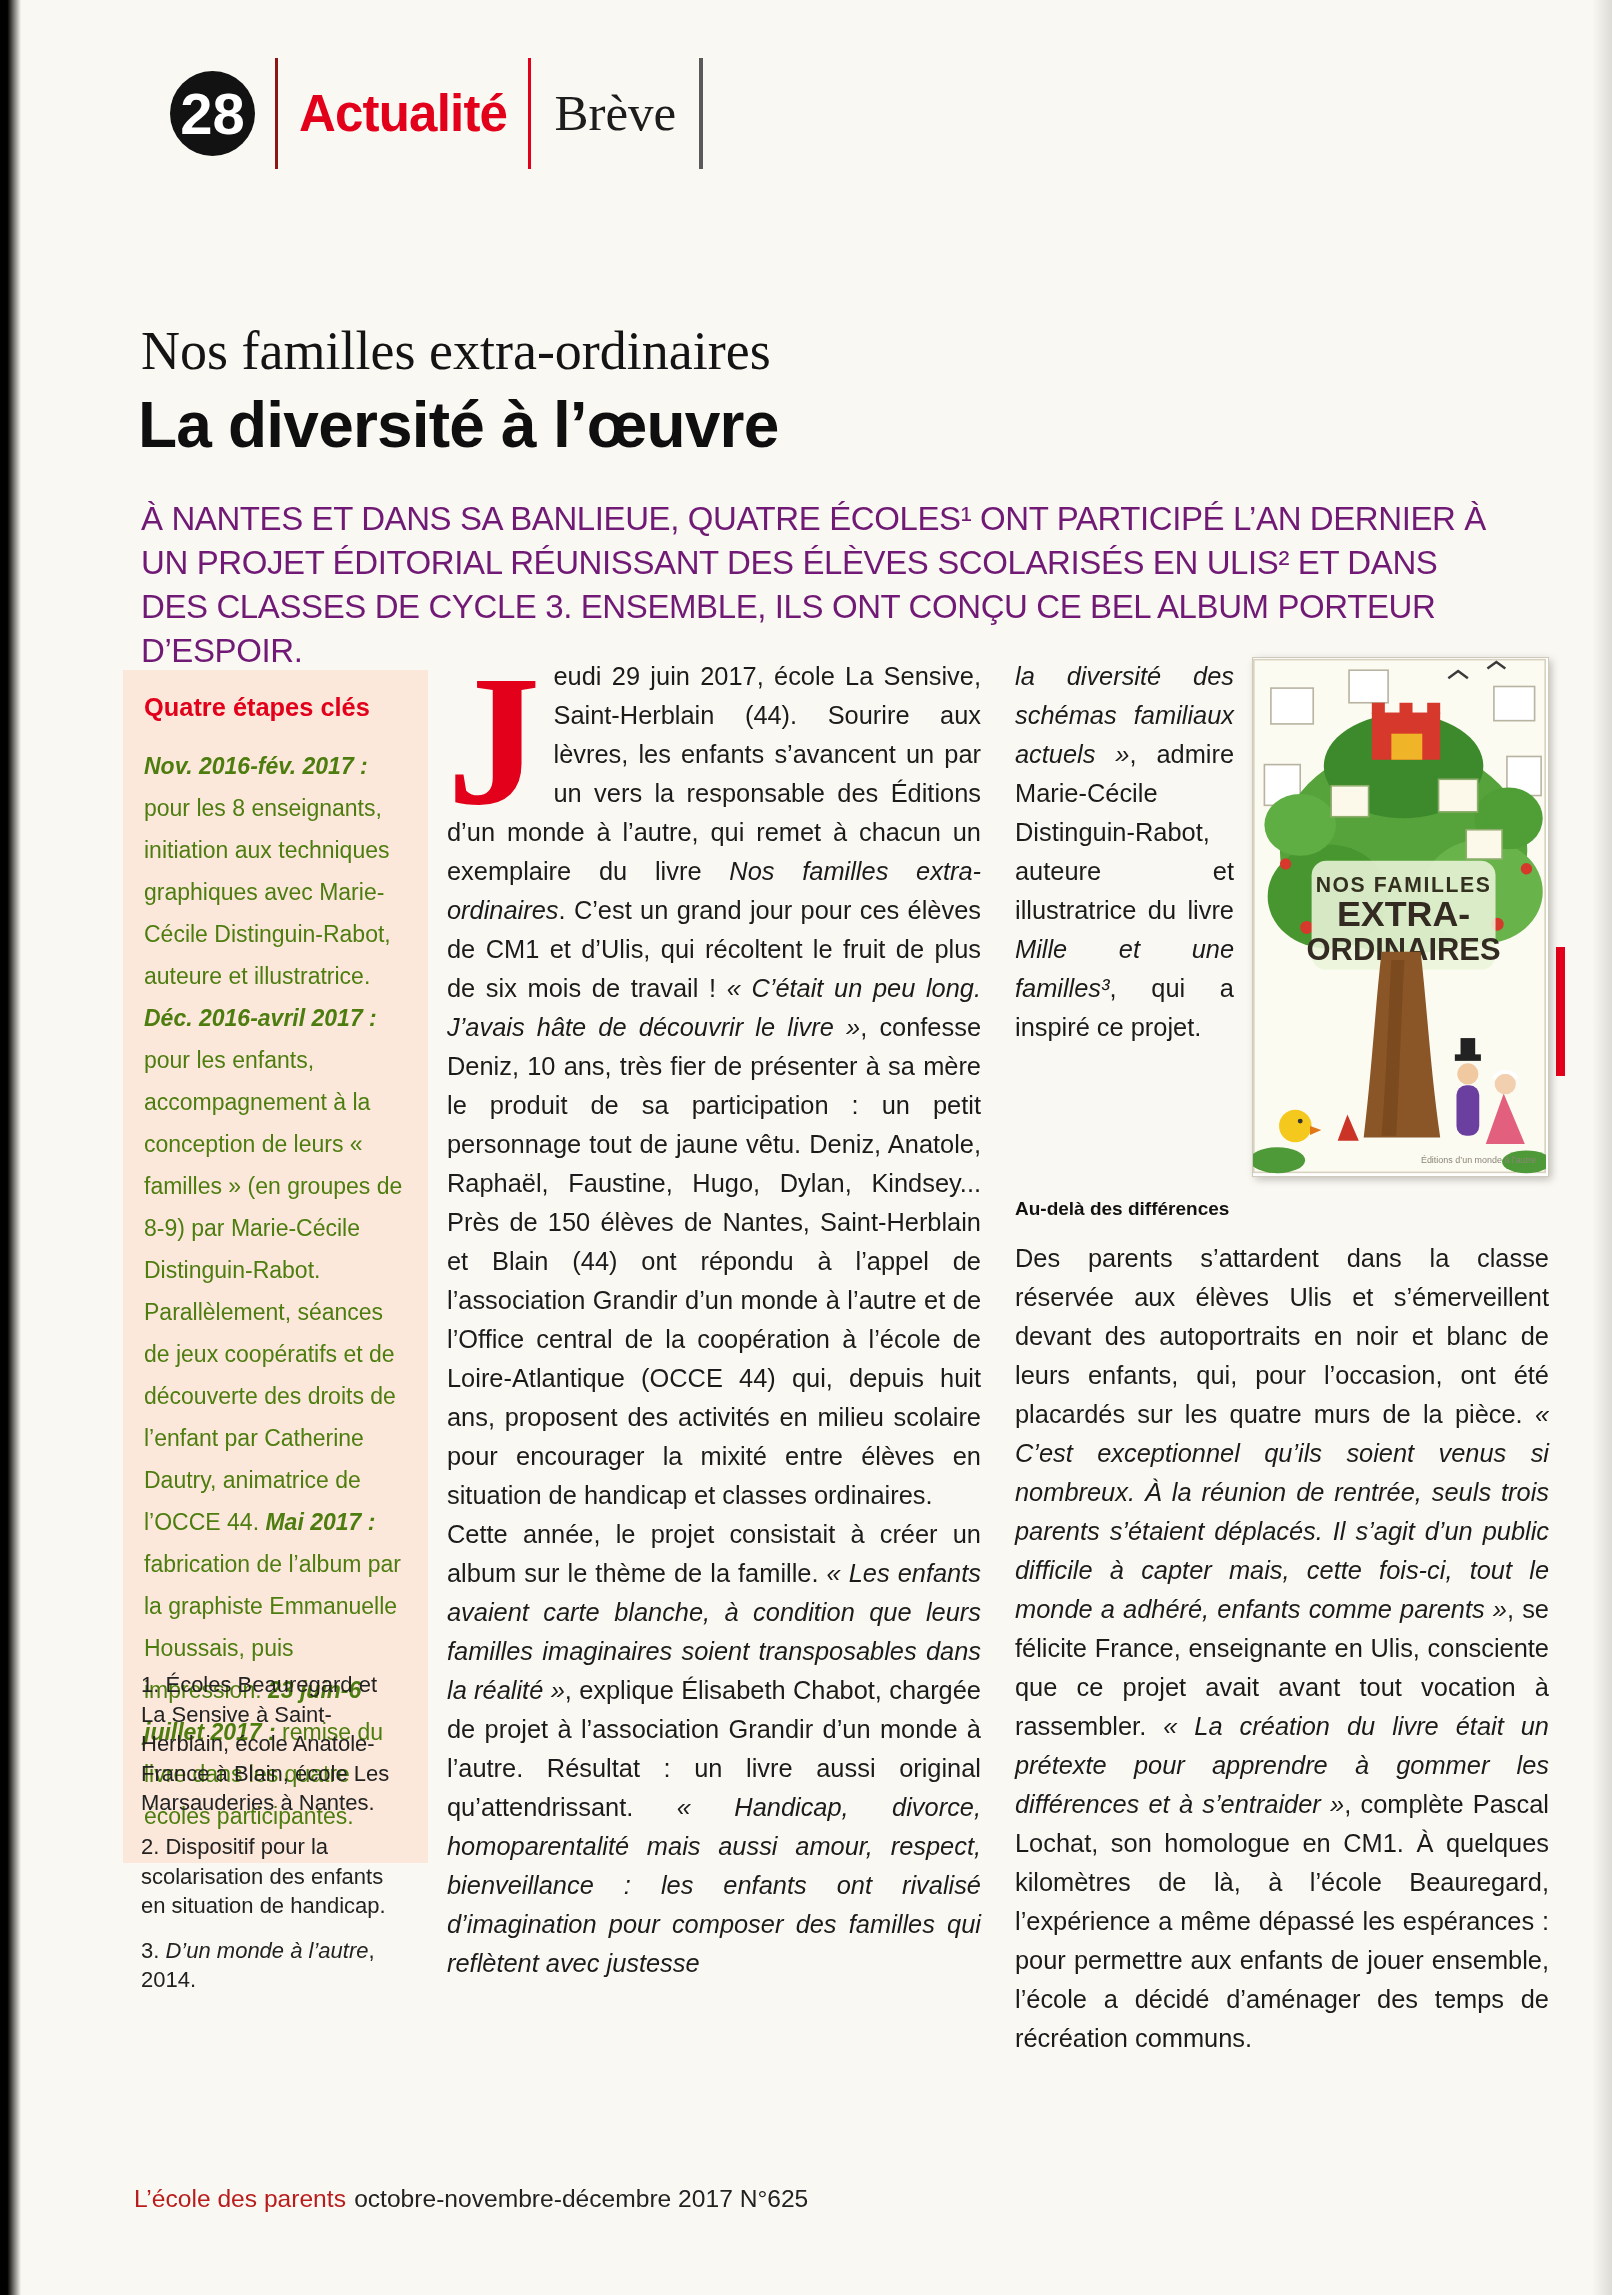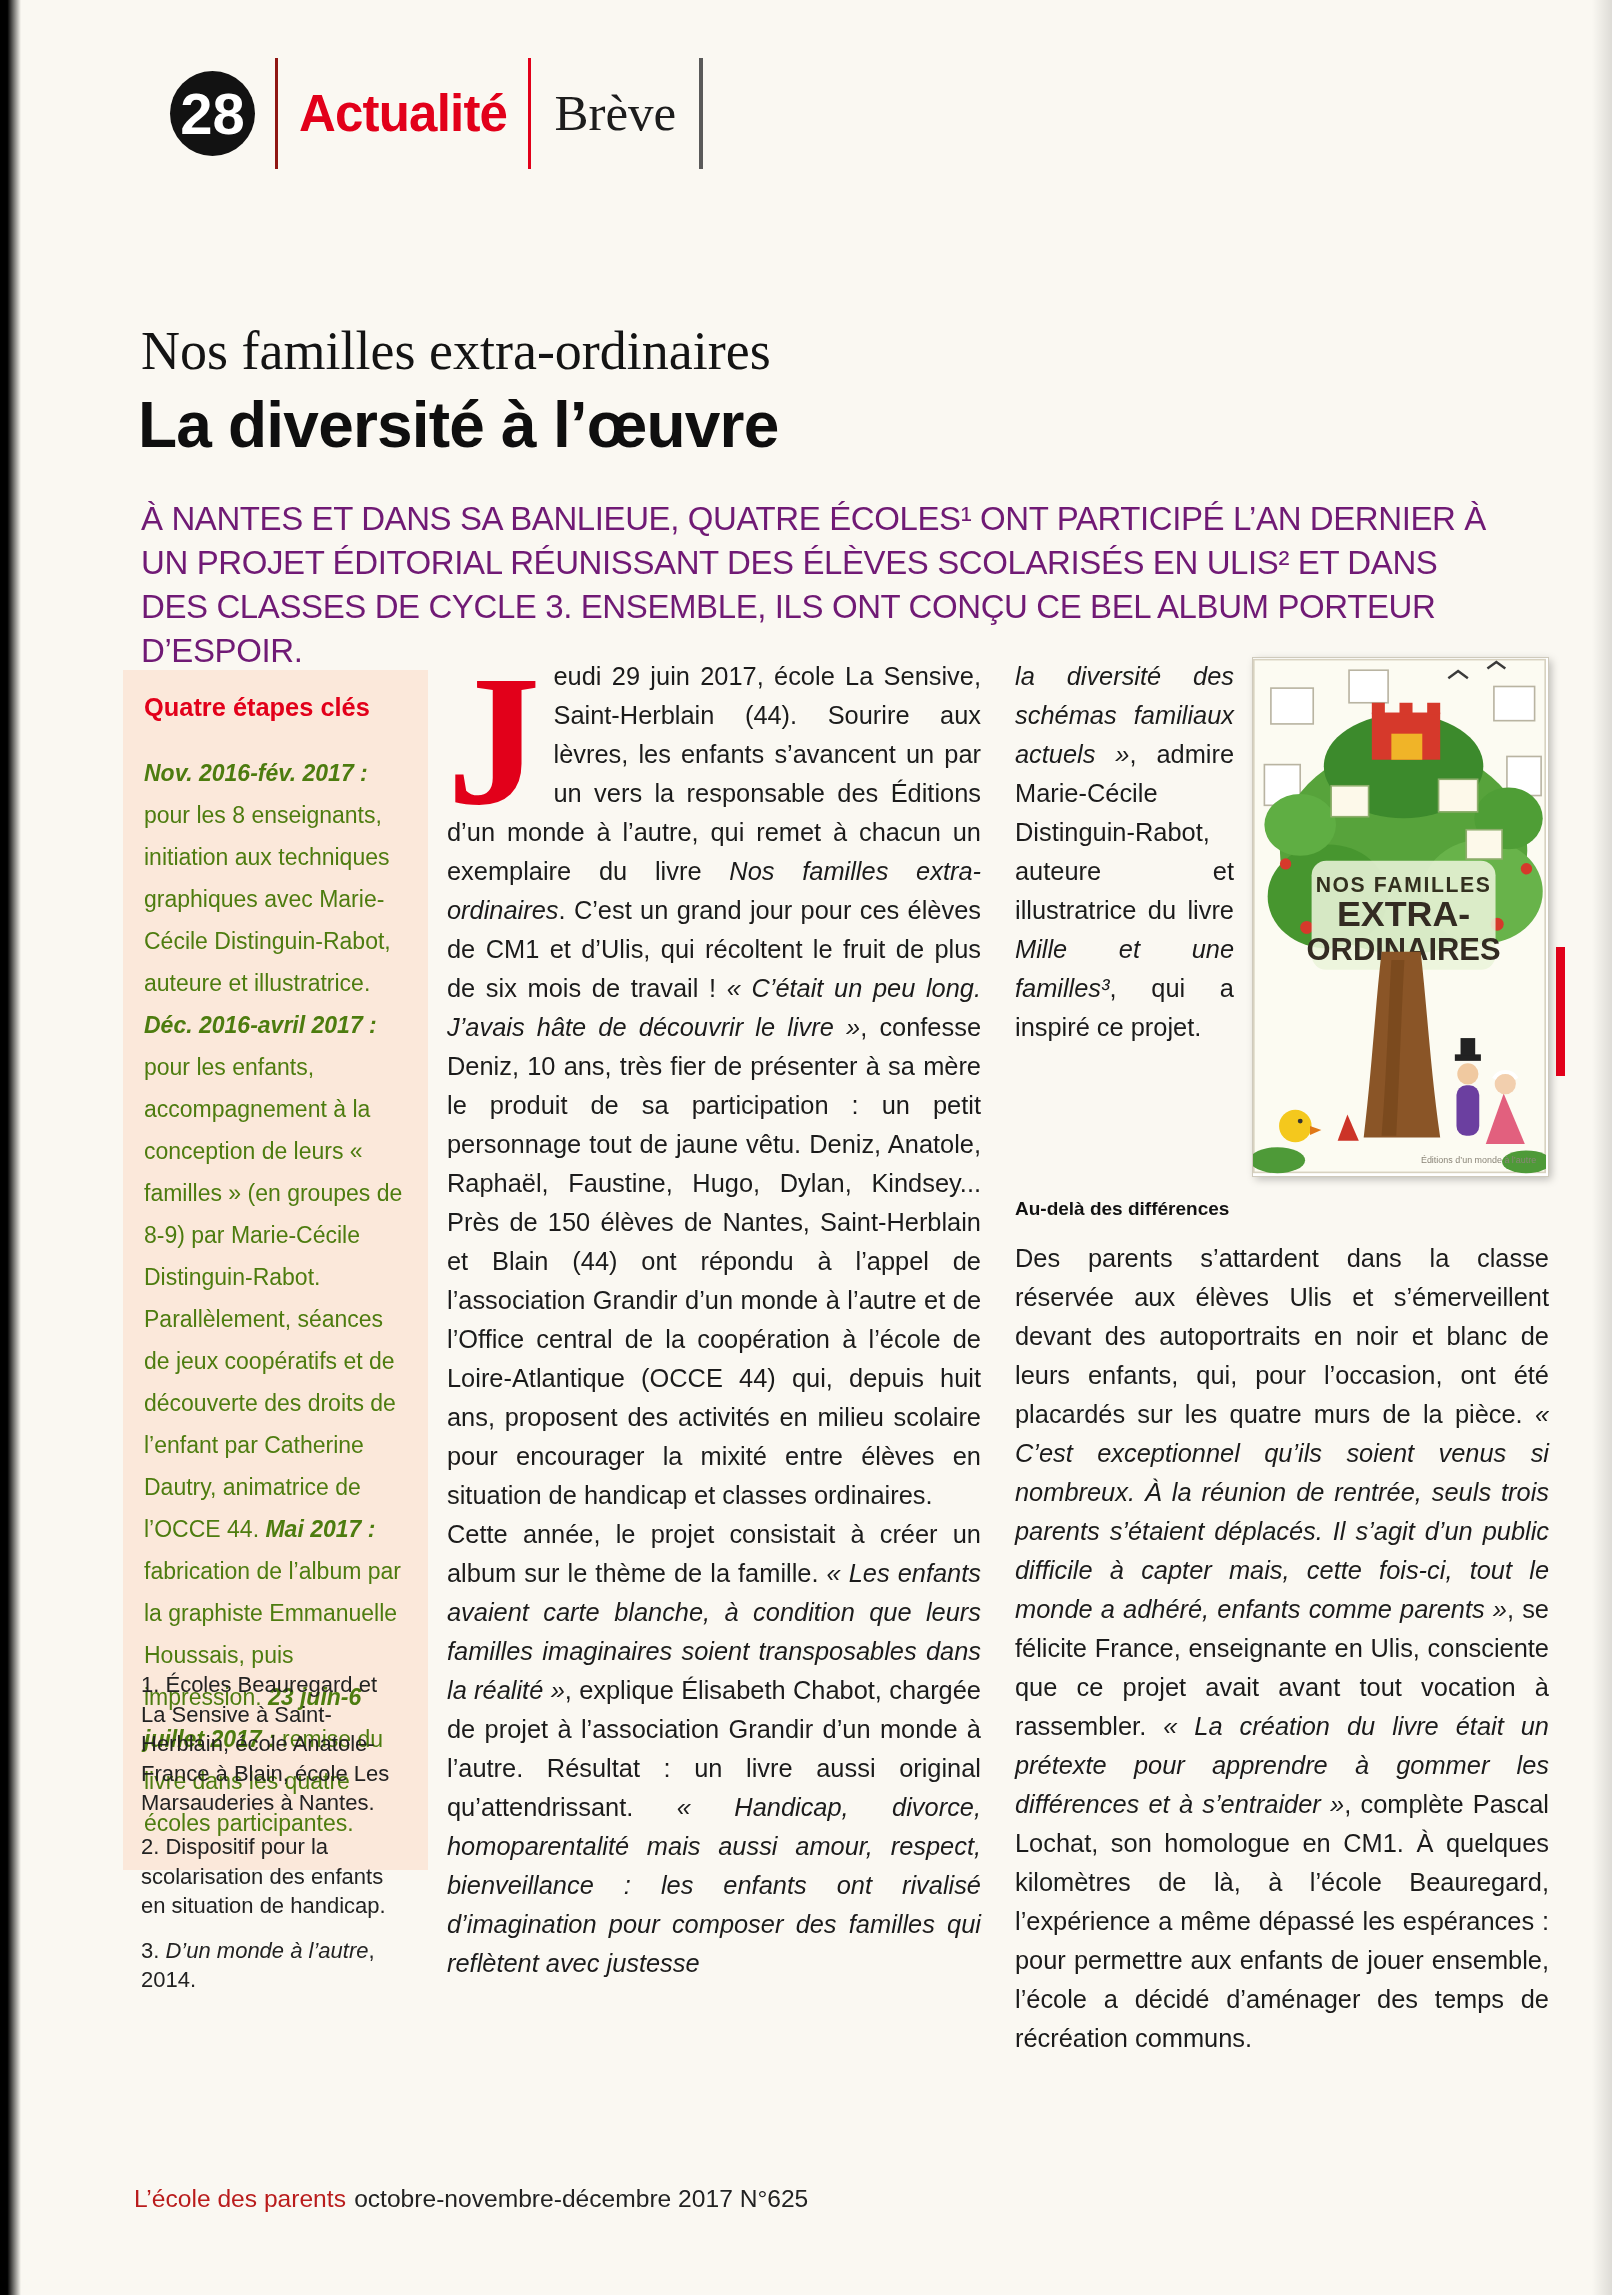--- a/index.html
+++ b/index.html
@@ -30,21 +30,21 @@
   
   .kicker{position:absolute;left:141px;top:320px;font-family:"Liberation Serif",serif;
     font-size:54px;color:#141414;}
   .main-title{position:absolute;left:138px;top:388px;font-size:64px;font-weight:bold;color:#0f0f0f;letter-spacing:-0.8px;}
   .standfirst{position:absolute;left:141px;top:497px;width:1370px;
     font-size:33px;line-height:44px;color:#701a75;letter-spacing:-0.4px;}
 
   
   .sidebar{position:absolute;left:123px;top:670px;width:305px;box-sizing:border-box;
     background:#fbe8da;padding:23px 19.7px 26px 21px;}
-  .sidebar-title{color:#e2001a;font-weight:bold;font-size:25.4px;margin:0 0 30px 0;}
+  .sidebar-title{color:#e2001a;font-weight:bold;font-size:25.4px;margin:0 0 23px 0;}
   .sidebar-text{font-size:23px;line-height:42px;color:#4d7c0f;}
 
   
   .col{position:absolute;top:657px;font-size:25.4px;line-height:39px;text-align:justify;color:#1b1b1b;}
   .col1{left:447px;width:534px;}
   .col2{left:1015px;width:534px;}
   .col p{margin:0;}
   .dropcap{float:left;font-family:"Liberation Serif",serif;font-weight:bold;color:#e2001a;
     font-size:187px;line-height:141px;margin:11.5px 13px 0 0;}
   .cover{float:right;width:295px;height:518px;margin:0 0 11.5px 18px;background:#fff;

